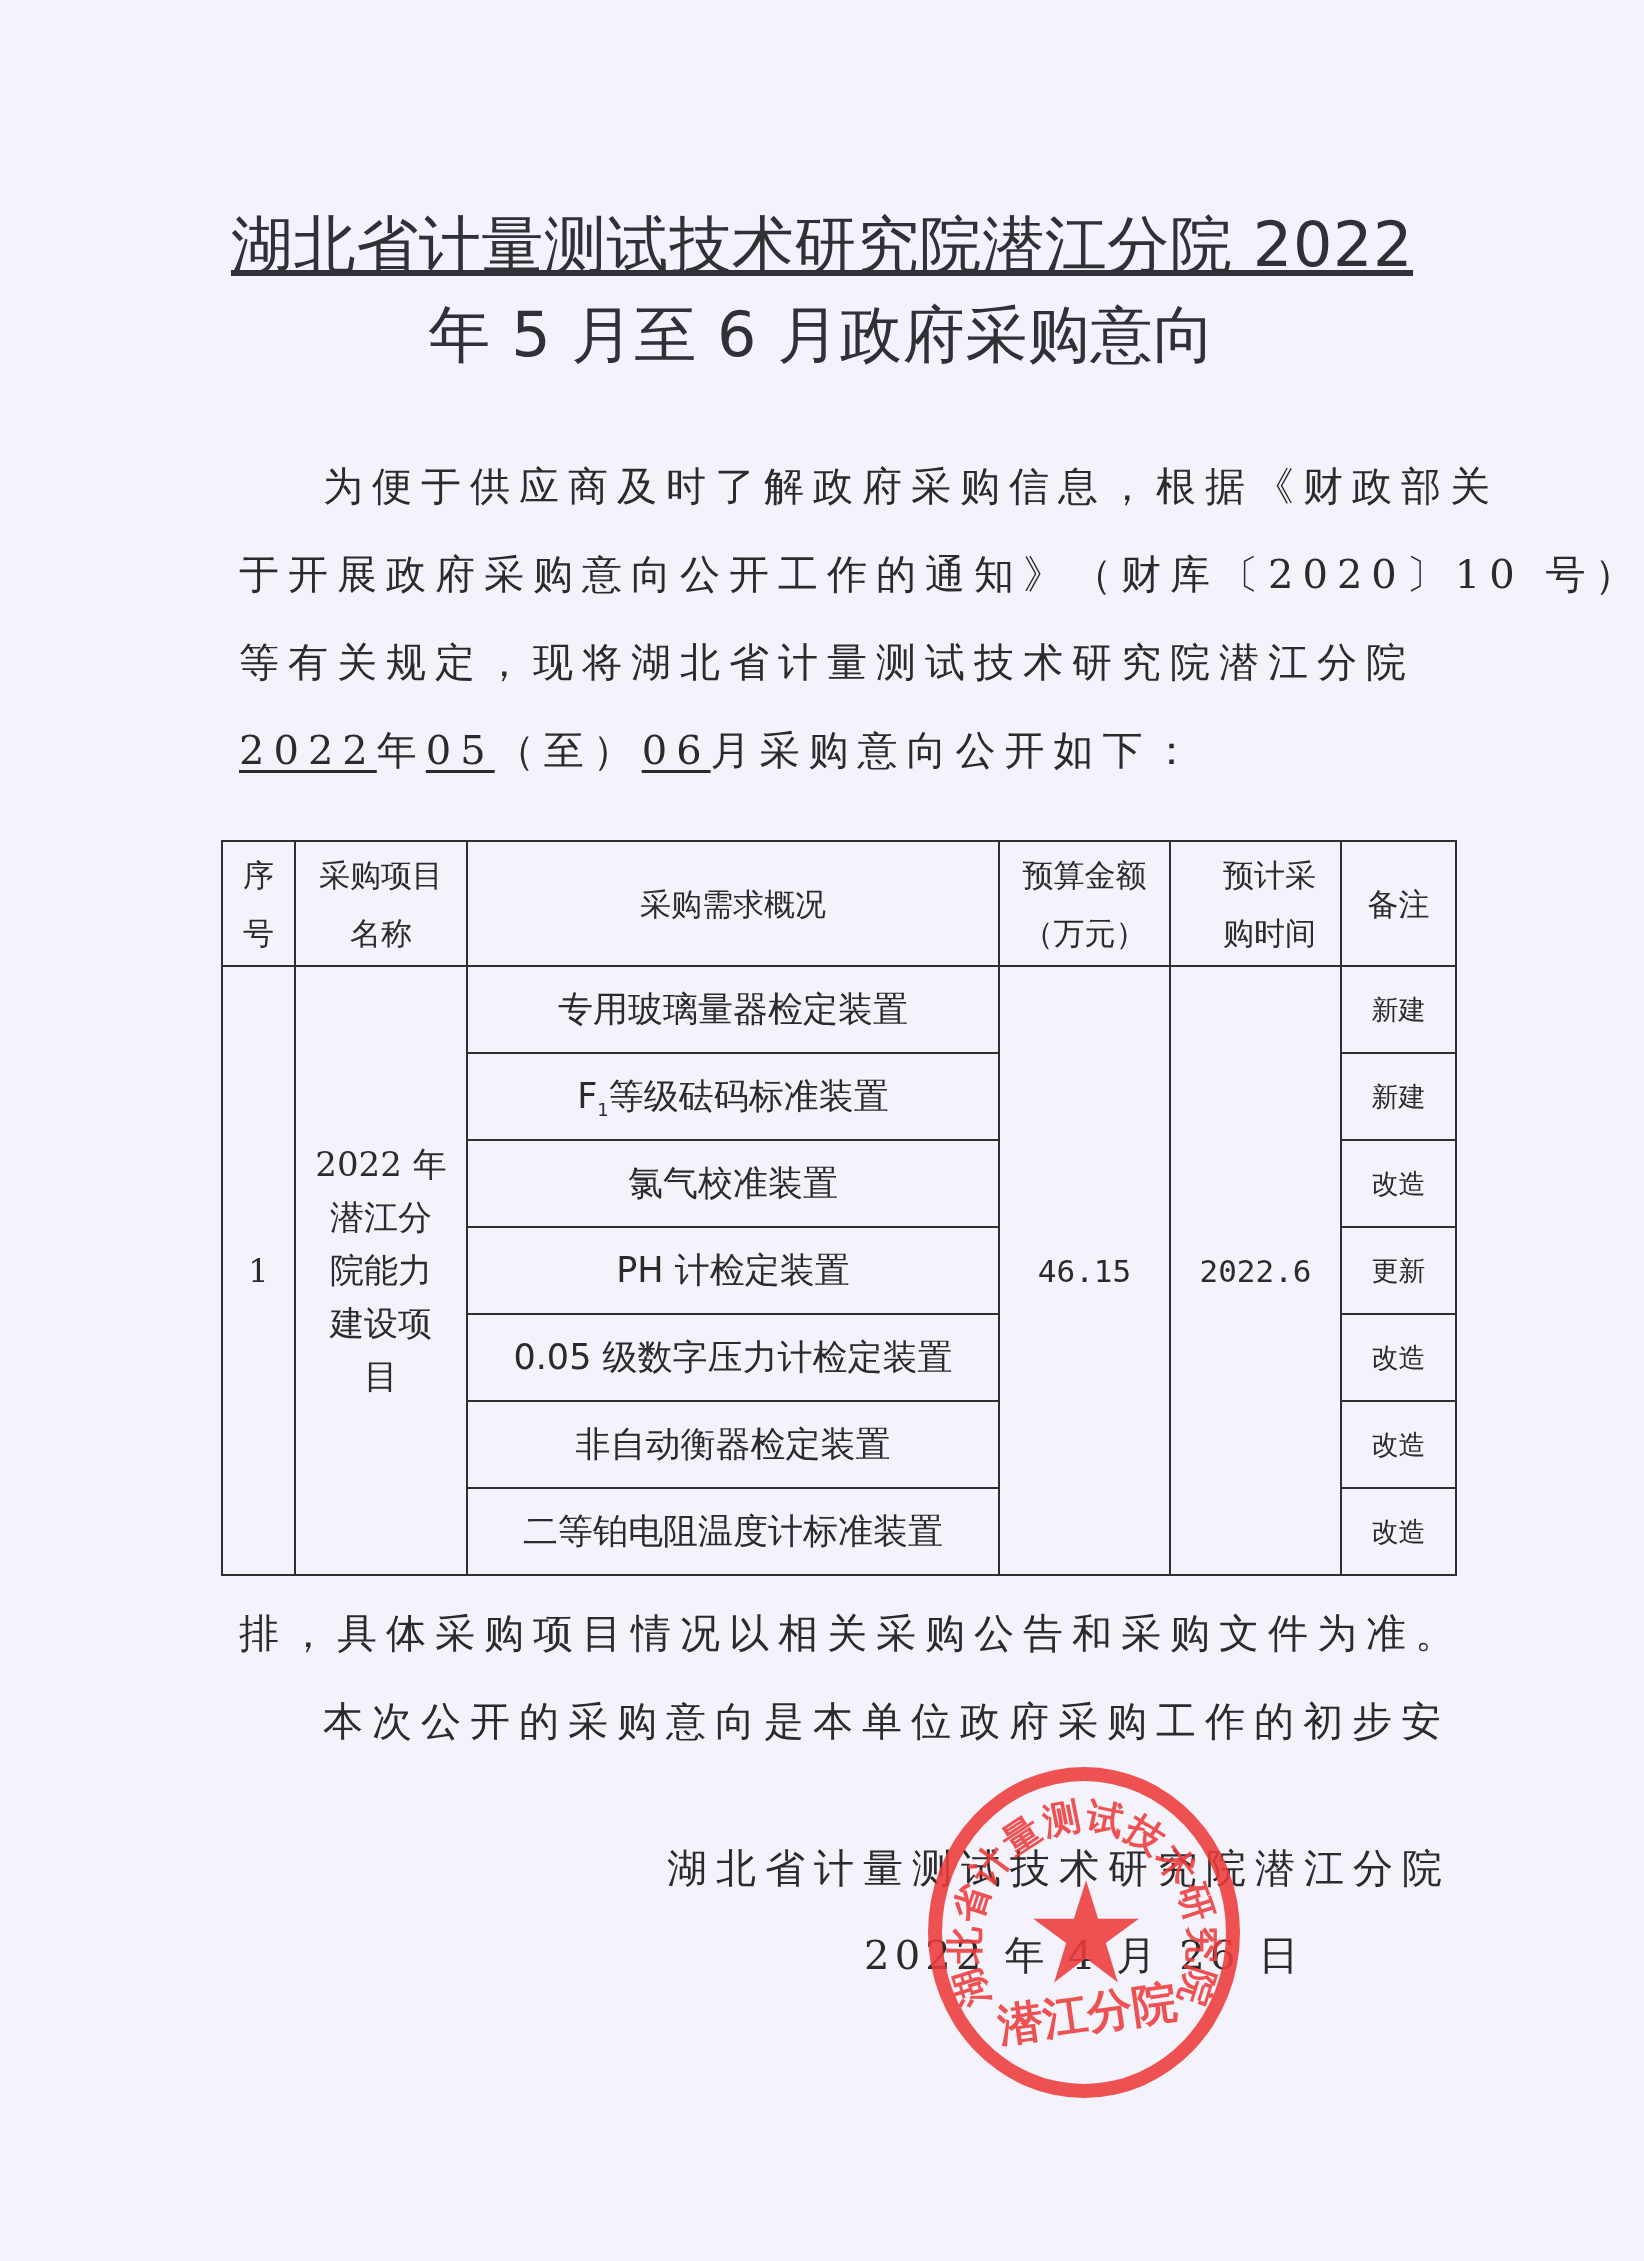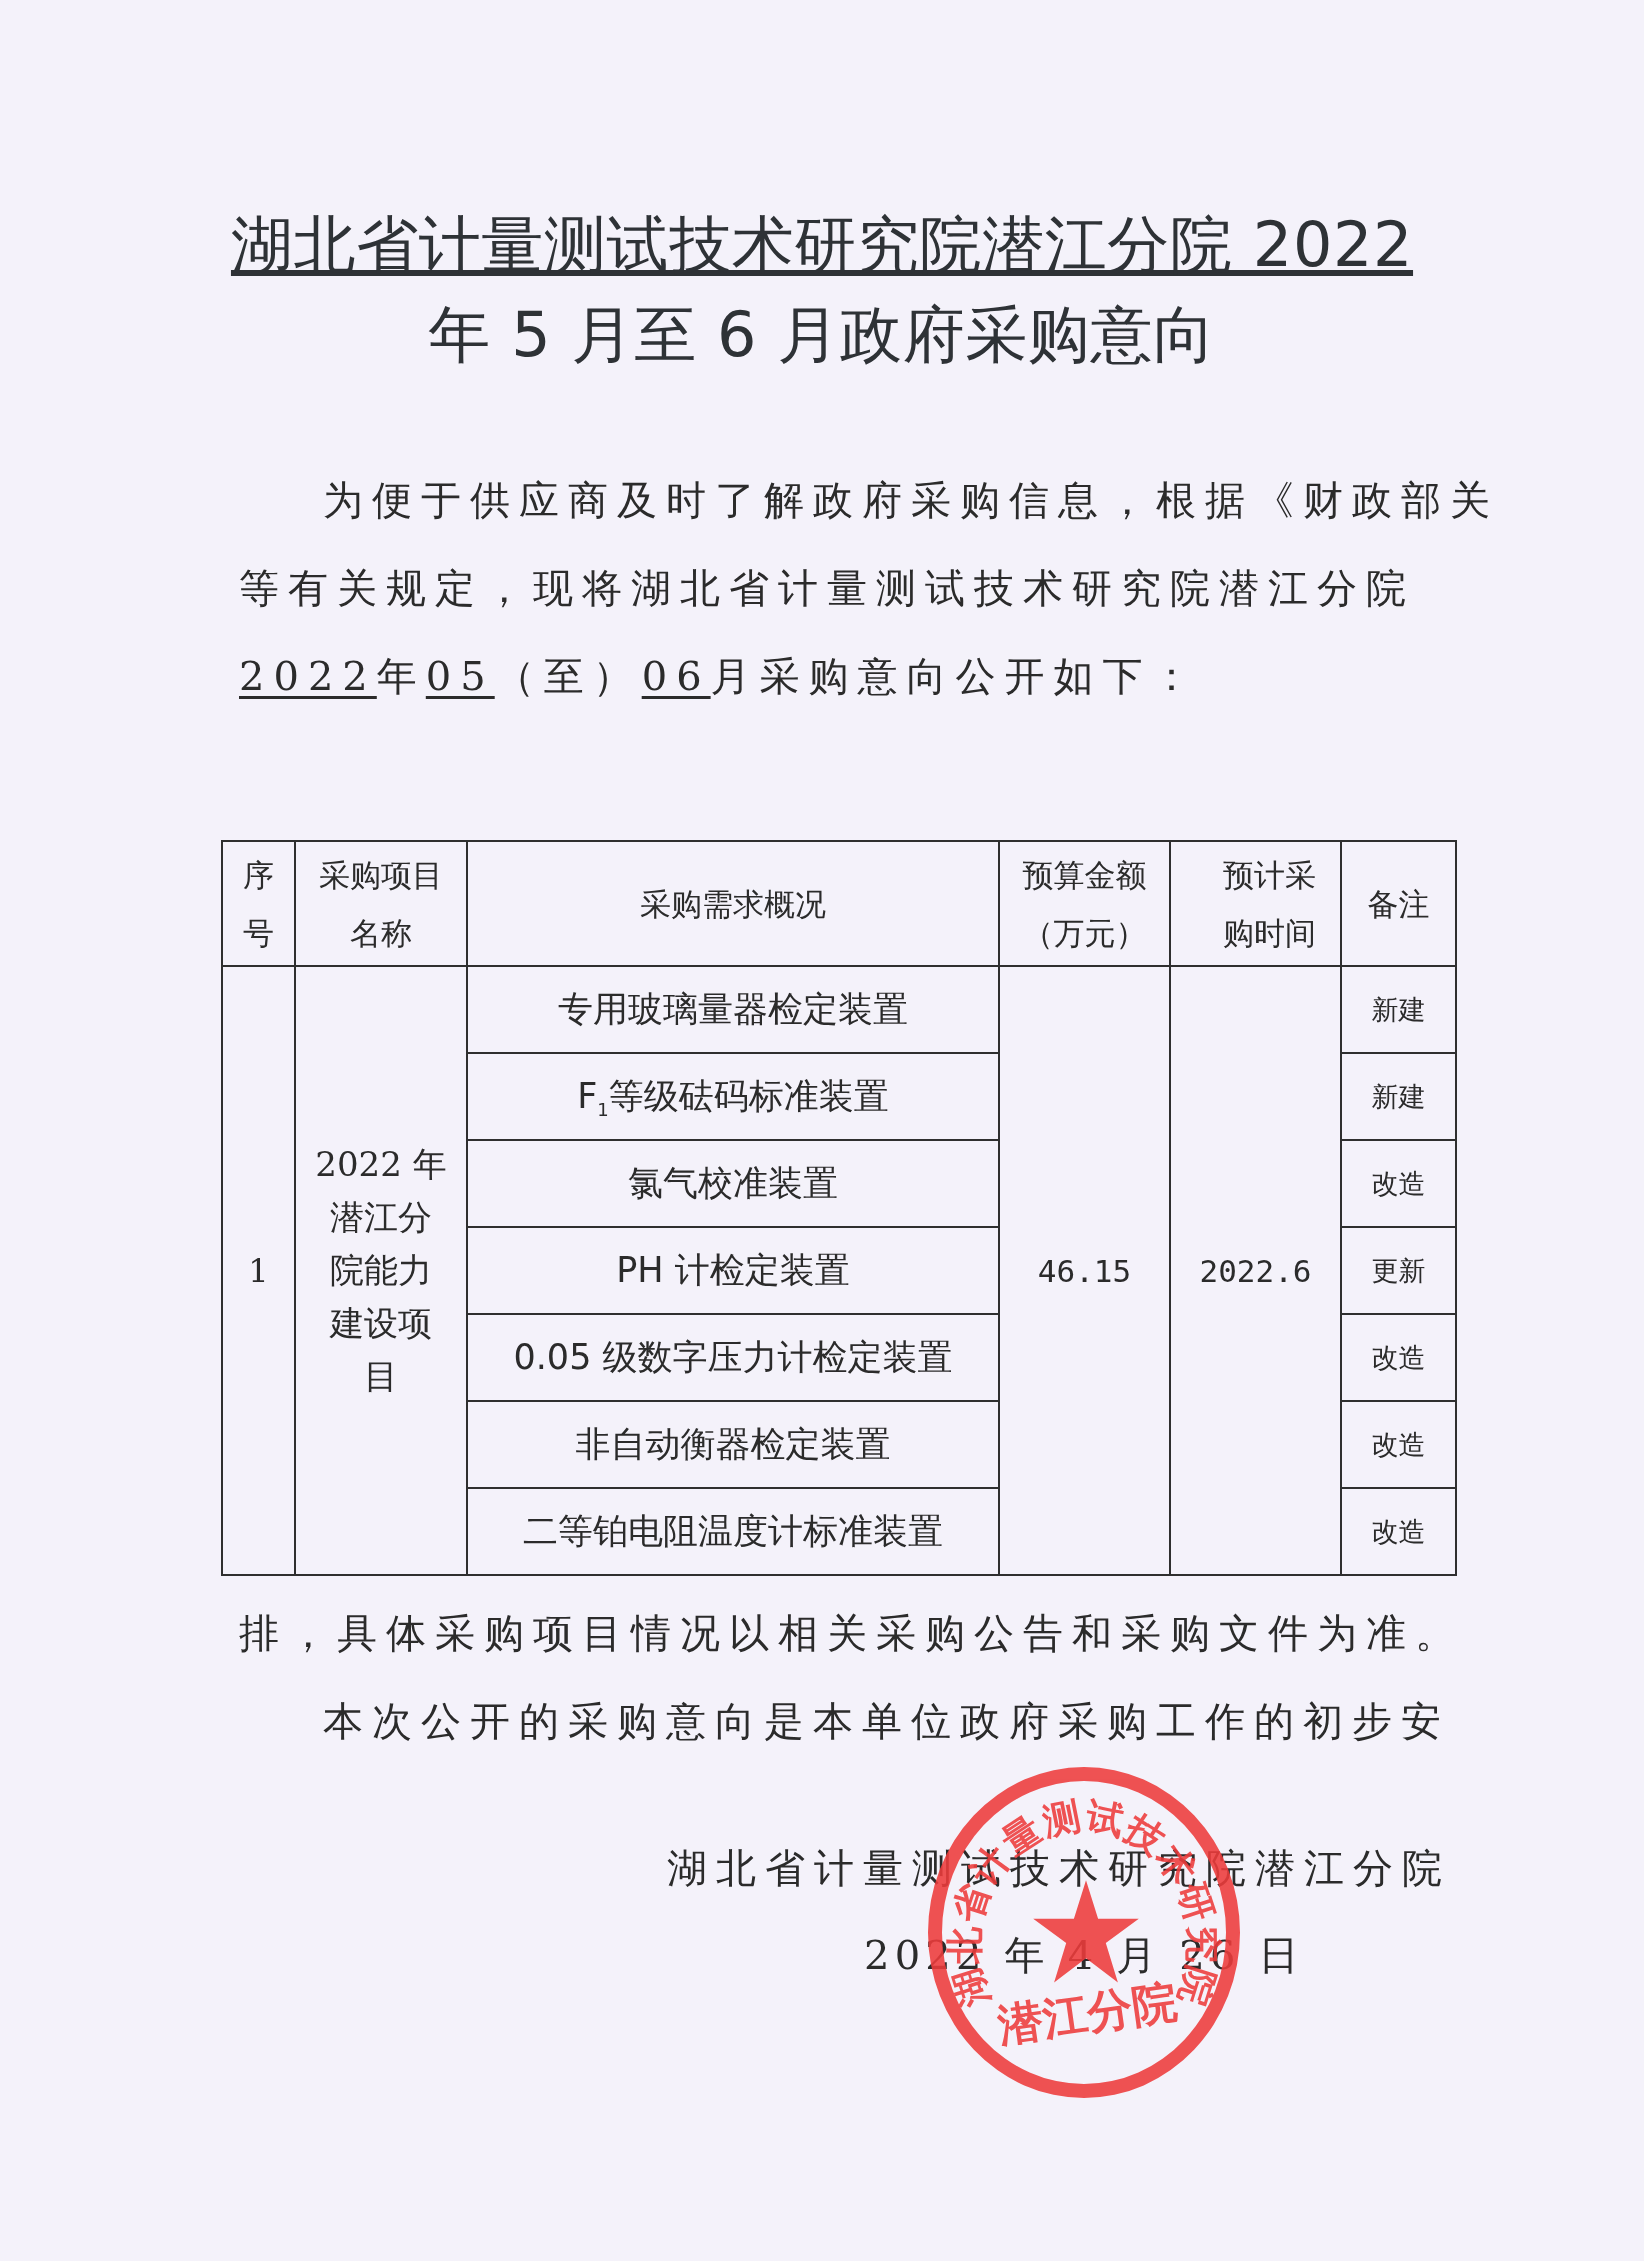--- a/index.html
+++ b/index.html
@@ -19,21 +19,21 @@
   #title1 { top:203px;text-decoration:underline; }
   #title2 { top:293px; }
 
   .para {
     position:absolute; left:239px; width:1122px;
     font-size:40px; line-height:88px; letter-spacing:9px;
     text-align:justify; text-align-last:justify;
   }
   .para .line { display:block; white-space:nowrap; }
   .para .last { text-align-last:left; }
-  #intro { top:456px; }
+  #intro { top:442px; }
   #intro .line1 { padding-left:84px; }
   .u { text-decoration:underline; text-underline-offset:6.4px; text-decoration-thickness:3.2px; }
 
   table.proc {
     position:absolute; left:221px; top:840px;
     border-collapse:collapse;
     font-size:32px;
   }
   table.proc td, table.proc th {
     border:2.6px solid #2f2f2f;
@@ -81,20 +81,21 @@
   }
 </style>
 </head>
 <body>
 
 <div class="title" id="title1">湖北省计量测试技术研究院潜江分院 2022</div>
 <div class="title" id="title2">年 5 月至 6 月政府采购意向</div>
 
 <div class="para" id="intro">
   <span class="line line1">为便于供应商及时了解政府采购信息，根据《财政部关</span>
+  <span class="line">于开展政府采购意向公开工作的通知》（财库〔2020〕10 号）</span>
   <span class="line">等有关规定，现将湖北省计量测试技术研究院潜江分院</span>
   <span class="line last"><span class="u">2022</span><span>年</span><span class="u">05</span><span>（至）</span><span class="u">06</span><span>月采购意向公开如下：</span></span>
 </div>
 
 <table class="proc">
   <thead>
     <tr>
       <th class="c-seq"><span>序</span><br><span>号</span></th>
       <th class="c-name" style="font-size:31px;line-height:58px;"><span>采购项目</span><br><span>名称</span></th>
       <th class="c-req" style="font-size:31px;">采购需求概况</th>

